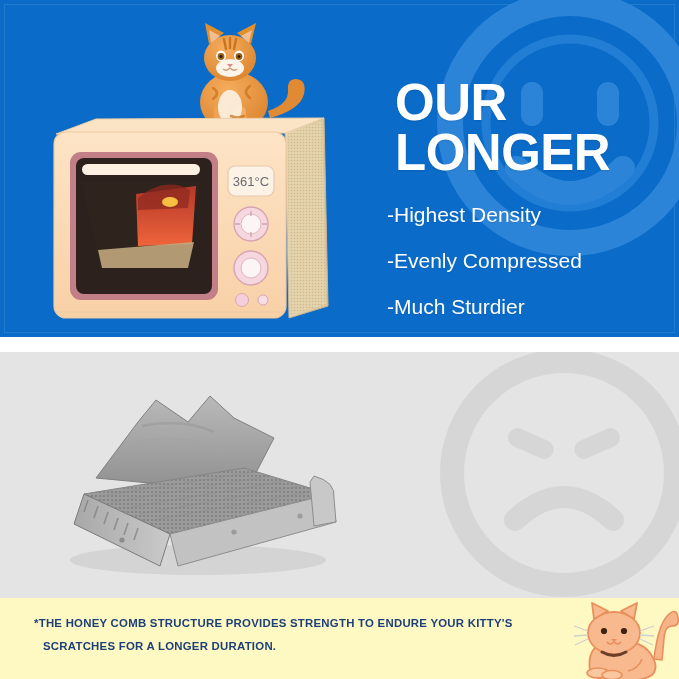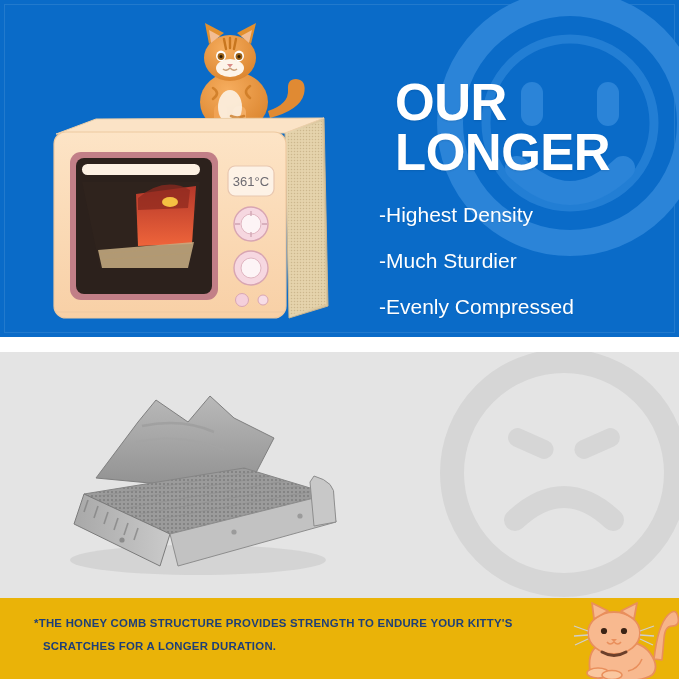--- a/index.html
+++ b/index.html
@@ -41,35 +41,35 @@
 
   .headline{
     font-weight:bold;line-height:.99;letter-spacing:-.5px;margin:16px;
   }
   .headline-top{
     font-size:51px;color:#ffffff;
     text-shadow:0 1px 2px rgba(0,0,0,.10);
   }
   .headline-top .l2{display:block;}
 
-  .bullets{list-style:none;margin:0;padding:0;}
+  .bullets{list-style:none;margin:8px;padding:0;}
   .bullets li{white-space:nowrap;}
   .bullets-top{margin-top:24px;}
   .bullets-top li{
     font-size:21px;color:#ffffff;margin-bottom:22px;
     text-shadow:0 1px 1px rgba(0,0,0,.08);
   }
 
   
   .prod-top{position:absolute;left:38px;top:6px;width:300px;height:320px;z-index:5;}
   .prod-bottom{position:absolute;left:38px;top:30px;width:310px;height:200px;z-index:5;}
 
   
   .footer{
-    position:absolute;left:0;top:598px;width:679px;height:81px;background:#eab308;
+    position:absolute;left:0;top:598px;width:679px;height:81px;background:#fef9c3;
   }
   .footer-text{
     position:absolute;left:34px;top:14px;width:520px;
     font-size:11.4px;font-weight:bold;color:#1d3f79;
     letter-spacing:.25px;line-height:2.05;
   }
   .footer-text .ln2{display:block;padding-left:9px;}
   .footer-cat{position:absolute;left:566px;top:-1px;width:116px;height:84px;}
 </style>
 </head>
@@ -187,22 +187,22 @@
       <path d="M18 306 L246 306" stroke="#eecaa3" stroke-width="1.5" opacity=".7"></path>
     </svg>
 
     <div class="copy copy-top">
       <h1 class="headline headline-top">
         <span>OUR</span>
         <span class="l2">LONGER</span>
       </h1>
       <ul class="bullets bullets-top">
         <li>-Highest Density</li>
+        <li>-Evenly Compressed</li>
         <li>-Much Sturdier</li>
-        <li>-Evenly Compressed</li>
       </ul>
     </div>
   </div>
 
   <div class="panel-bottom">
 
     <svg class="wm-sad" viewBox="0 0 270 270">
       <circle cx="135" cy="135" r="112" fill="none" stroke="#d6d6d6" stroke-width="24"></circle>
       <path d="M86 182 q49 -46 98 0" fill="none" stroke="#d6d6d6" stroke-width="22" stroke-linecap="round"></path>
       <rect x="78" y="96" width="48" height="19" rx="9.5" fill="#d6d6d6" transform="rotate(24 102 105)"></rect>

